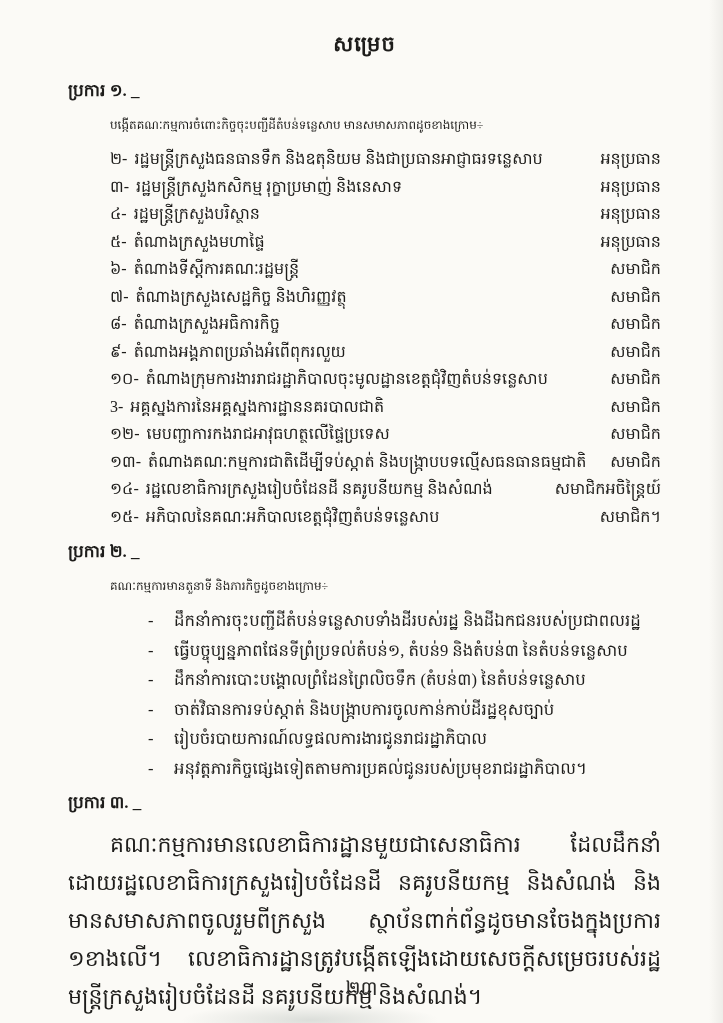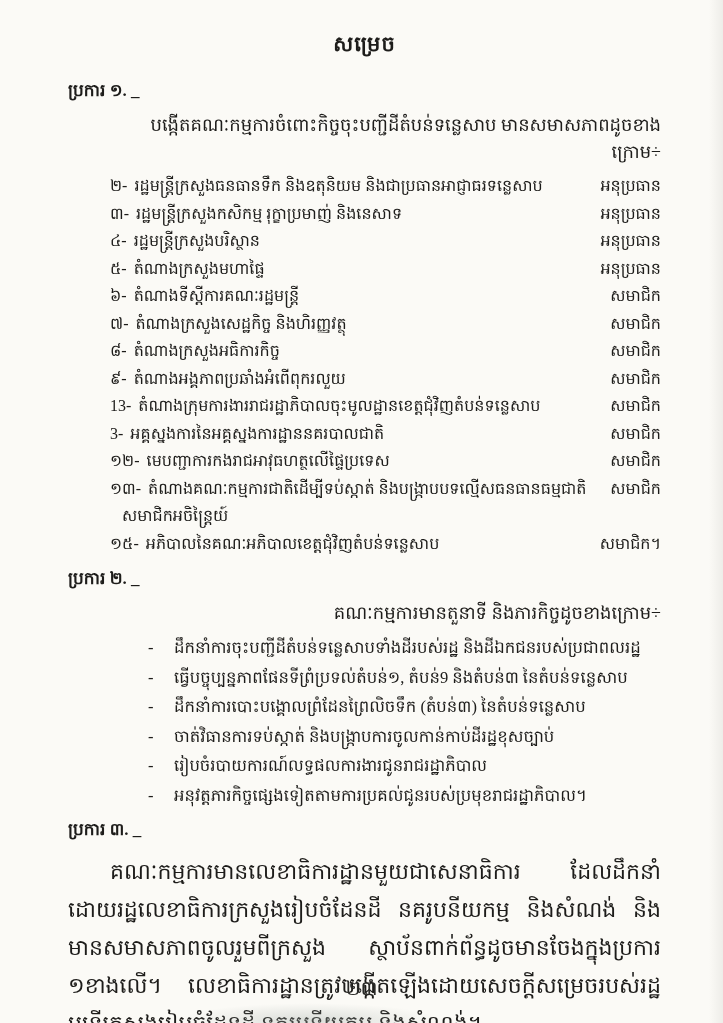--- a/index.html
+++ b/index.html
@@ -46,23 +46,22 @@
     margin: 6px 0 18px 0;
   }
   .article-heading {
     font-weight: bold;
     font-size: 17px;
     margin: 0 0 4px 0;
   }
   .intro {
     margin: 8px 0 6px 0;
     padding-left: 42px;
-    font-size: 18px;
+    font-size: 12px;
     line-height: 27px;
-    text-align: right;
   }
   .members {
     padding-left: 42px;
     margin-bottom: 10px;
   }
   .member-row {
     display: flex;
     justify-content: space-between;
     align-items: baseline;
     font-size: 16px;
@@ -141,36 +140,37 @@
         </div>
       <div class="member-row">
           <span class="member-left"><span class="member-num">៨-</span><span>តំណាងក្រសួងអធិការកិច្ច</span></span>
           <span class="member-role">សមាជិក</span>
         </div>
       <div class="member-row">
           <span class="member-left"><span class="member-num">៩-</span><span>តំណាងអង្គភាពប្រឆាំងអំពើពុករលួយ</span></span>
           <span class="member-role">សមាជិក</span>
         </div>
       <div class="member-row">
-          <span class="member-left"><span class="member-num">13-</span><span>តំណាងក្រុមការងាររាជរដ្ឋាភិបាលចុះមូលដ្ឋានខេត្តជុំវិញតំបន់ទន្លេសាប</span></span>
+          <span class="member-left"><span class="member-num">១០-</span><span>តំណាងក្រុមការងាររាជរដ្ឋាភិបាលចុះមូលដ្ឋានខេត្តជុំវិញតំបន់ទន្លេសាប</span></span>
           <span class="member-role">សមាជិក</span>
         </div>
       <div class="member-row">
           <span class="member-left"><span class="member-num">3-</span><span>អគ្គស្នងការនៃអគ្គស្នងការដ្ឋាននគរបាលជាតិ</span></span>
           <span class="member-role">សមាជិក</span>
         </div>
       <div class="member-row">
           <span class="member-left"><span class="member-num">១២-</span><span>មេបញ្ជាការកងរាជអាវុធហត្ថលើផ្ទៃប្រទេស</span></span>
           <span class="member-role">សមាជិក</span>
         </div>
       <div class="member-row">
           <span class="member-left"><span class="member-num">១៣-</span><span>តំណាងគណៈកម្មការជាតិដើម្បីទប់ស្កាត់ និងបង្ក្រាបបទល្មើសធនធានធម្មជាតិ</span></span>
           <span class="member-role">សមាជិក</span>
         </div>
       <div class="member-row">
+          <span class="member-left"><span class="member-num">១៤-</span><span>រដ្ឋលេខាធិការក្រសួងរៀបចំដែនដី នគរូបនីយកម្ម និងសំណង់</span></span>
           <span class="member-role">សមាជិកអចិន្ត្រៃយ៍</span>
         </div>
       <div class="member-row">
           <span class="member-left"><span class="member-num">១៥-</span><span>អភិបាលនៃគណៈអភិបាលខេត្តជុំវិញតំបន់ទន្លេសាប</span></span>
           <span class="member-role">សមាជិក។</span>
         </div>
     </div>
   </div>
 
   <div class="section">

